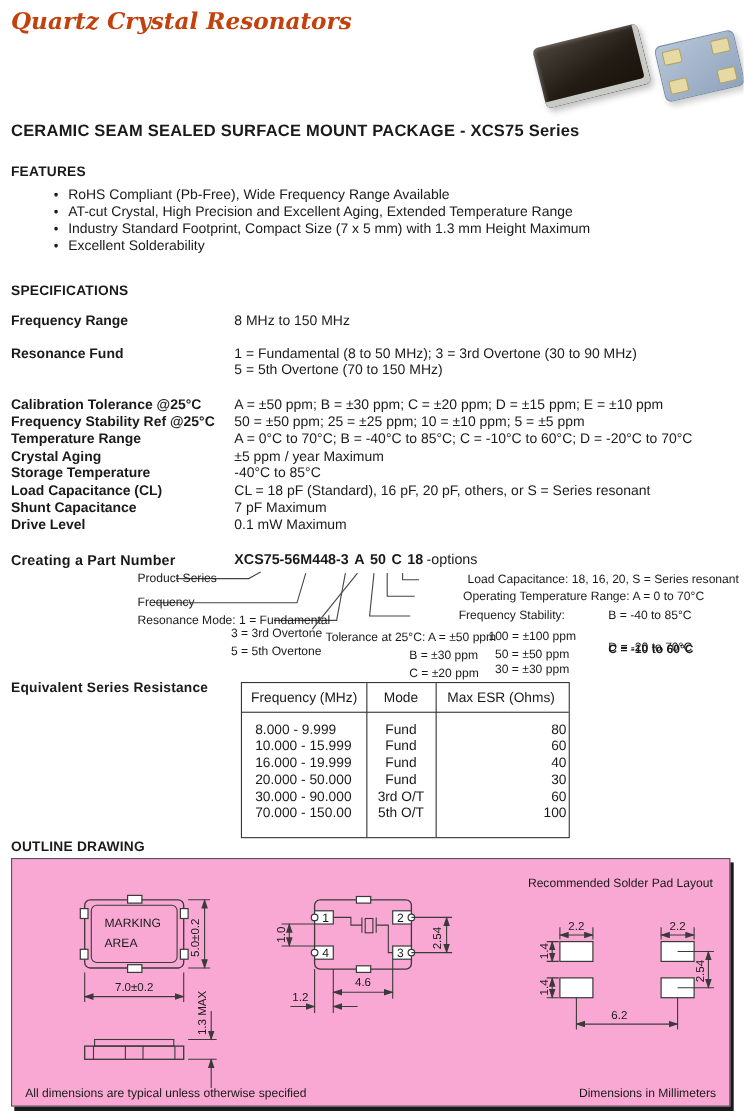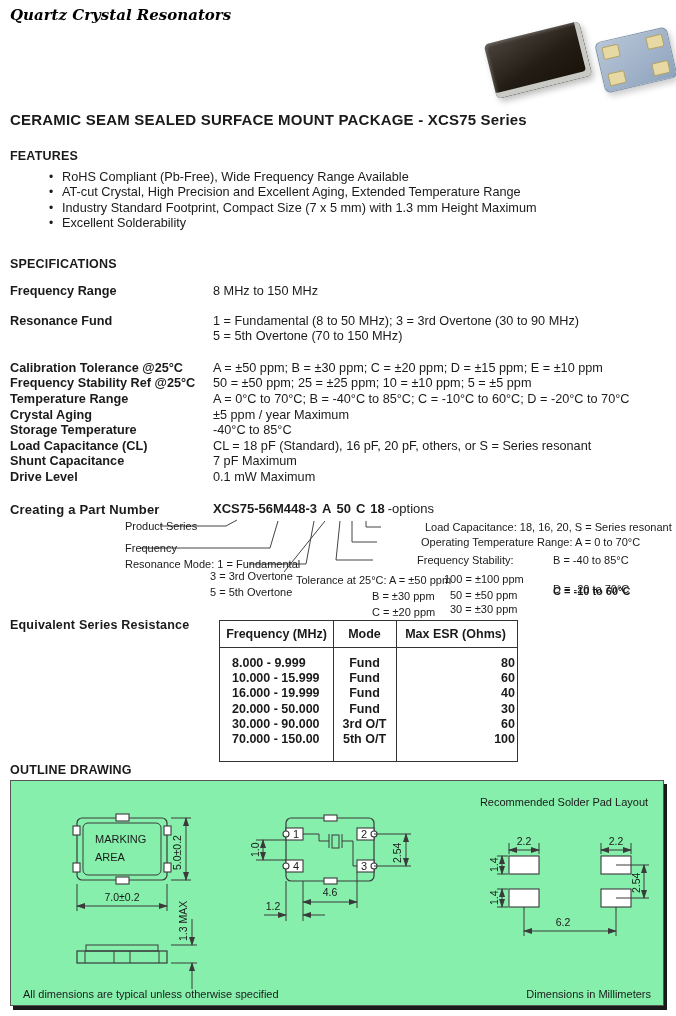--- a/index.html
+++ b/index.html
@@ -2,21 +2,21 @@
 <html><head>
 <meta charset="utf-8">
 <style>
   html,body{margin:0;padding:0;background:#fff;}
   body{
     position:relative;width:676px;height:1016px;
     font-family:"Liberation Sans",sans-serif;color:#1a1a1a;overflow:hidden;
   }
   .abs{position:absolute;}
   
-  .doc-title{left:10px;top:6px;font-family:"DejaVu Serif",serif;font-style:italic;font-weight:bold;font-size:15px;color:#000000;text-align:right;}
+  .doc-title{left:10px;top:6px;font-family:"DejaVu Serif",serif;font-style:italic;font-weight:bold;font-size:21px;color:#c2410c;text-align:right;}
   .chip-dark{left:489px;top:32px;width:98px;height:56px;border-radius:5px;transform:rotate(-14deg);
     background:linear-gradient(160deg,#4a443c 0%,#221c14 55%,#171108 100%);
     box-shadow:inset -3px -4px 0 2px #c9c9c5, inset 2px 2px 3px rgba(255,255,255,.18), 2px 4px 6px rgba(0,0,0,.25);}
   .chip-blue{left:599px;top:34px;width:72px;height:50px;border-radius:6px;transform:rotate(-13deg);
     background:linear-gradient(150deg,#b7c6d8,#8ea3bd);border:1px solid #7d8fa6;
     box-shadow:2px 4px 6px rgba(0,0,0,.2);}
   .chip-pad{position:absolute;width:15px;height:11px;background:#e6d9a4;border:1px solid #b5a268;border-radius:2px;}
   .cp1{left:5px;top:5px}.cp2{right:5px;top:5px}.cp3{right:5px;bottom:5px}.cp4{left:5px;bottom:5px}
   .main-heading{left:10px;top:111px;font-size:15px;font-weight:bold;letter-spacing:.2px;}
   .sec-h{font-size:12.5px;font-weight:bold;letter-spacing:.2px;}
@@ -33,30 +33,30 @@
   
   .pn{left:0;top:498px;width:676px;height:122px;text-align:center;}
   .pn .lbl{position:absolute;font-size:11px;white-space:nowrap;margin-left:40px;}
   .pn-code{position:absolute;left:213px;top:3px;font-size:13px;font-weight:bold;white-space:nowrap;}
   .pn-seg{display:inline-block;margin-right:5px;}
   .pn-suffix{font-weight:normal;margin-left:-2px;}
   .pn svg{position:absolute;left:0;top:0;}
   
   .esr{left:0;top:615px;width:676px;height:146px;}
   .esr-h{position:absolute;left:10px;top:3px;}
-  .esr-table{position:absolute;left:219px;top:5px;width:297px;border:1px solid #333;font-size:12.5px;font-weight:bold;}
+  .esr-table{position:absolute;left:219px;top:5px;width:297px;border:1px solid #333;font-size:12.5px;}
   .esr-head{display:grid;grid-template-columns:113px 63px 119px;border-bottom:1px solid #333;}
   .esr-head>div{padding:6px 0;text-align:center;}
   .esr-body{display:grid;grid-template-columns:113px 63px 119px;padding:8px 0 14px 0;line-height:15.2px;}
   .c-freq{padding-left:12px;} .c-mid{text-align:center;} .c-esr{text-align:right;}
   .vline{position:absolute;top:0;bottom:0;width:0;border-left:1px solid #333;}
   .v1{left:113px;} .v2{left:176px;}
   
   .outline-h{left:10px;top:763px;}
-  .outline-box{left:10px;top:780px;width:652px;height:224px;border:1px solid #555;background:#86efac;
+  .outline-box{left:10px;top:780px;width:652px;height:224px;border:1px solid #555;background:#f9a8d4;
     box-shadow:3px 4px 0 0 #1a1a1a;}
   .outline-box svg{position:absolute;left:0;top:0;}
   svg text{font-family:"Liberation Sans",sans-serif;font-size:11px;fill:#1a1a1a;}
   svg .shape{fill:none;stroke:#3a3a3a;stroke-width:1.2;}
   svg .thin{fill:none;stroke:#3a3a3a;stroke-width:1;}
   svg .white{fill:#fff;stroke:#3a3a3a;stroke-width:1.1;}
   svg .conn{fill:none;stroke:#444;stroke-width:1;}
   svg .dimt{font-size:10.5px;}
   .foot{position:absolute;top:207px;font-size:11px;}
   .foot-l{left:12px;} .foot-r{right:12px;}

